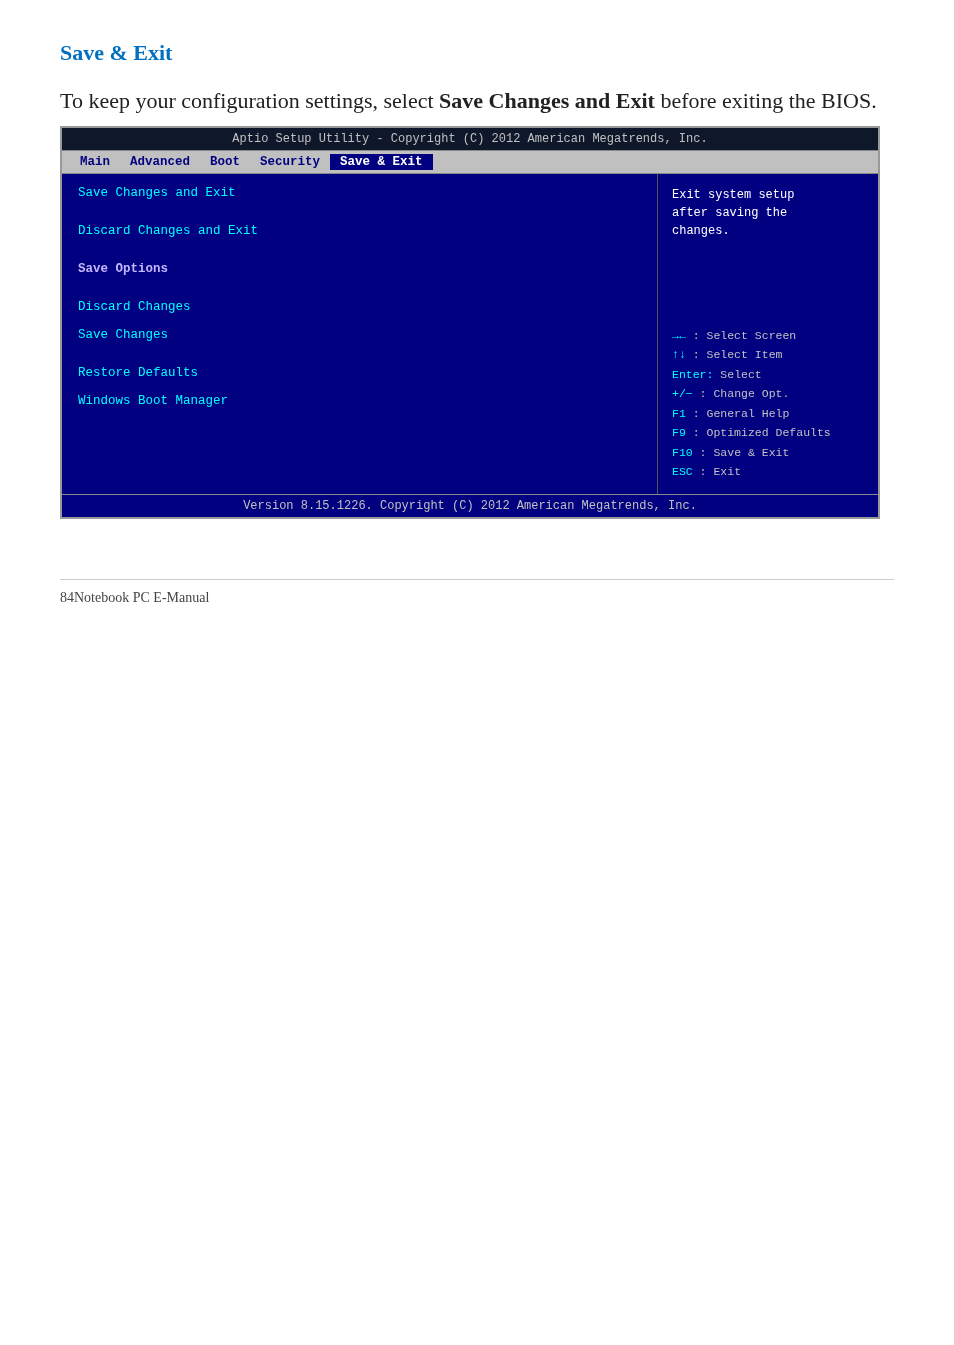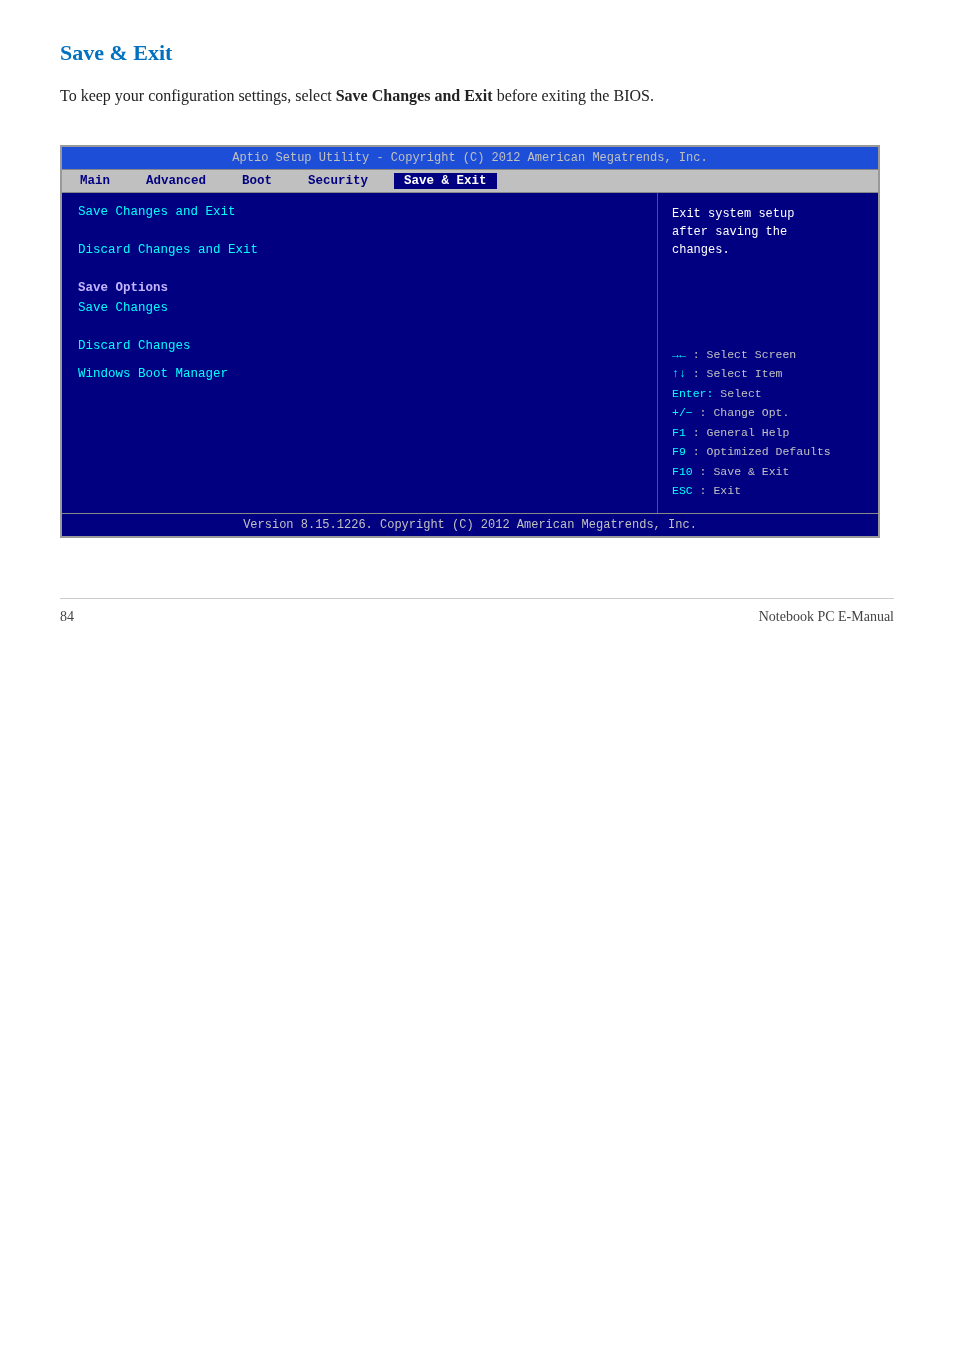--- a/index.html
+++ b/index.html
@@ -14,55 +14,55 @@
     }
 
     .page-title {
       color: #0070c0;
       font-size: 22px;
       font-weight: bold;
       margin-bottom: 18px;
     }
 
     .intro-text {
-      font-size: 16px;
+      font-size: 22px;
       line-height: 1.5;
-      margin-bottom: 37px;
+      margin-bottom: 9px;
       color: #222;
     }
 
     .intro-text strong {
       font-weight: bold;
     }
 
     
     .bios-container {
       border: 2px solid #999;
       background: #000080;
       font-family: 'Courier New', Courier, monospace;
       font-size: 13px;
       color: #c0c0c0;
       width: 100%;
       max-width: 820px;
     }
 
     .bios-header {
-      background: #1d4ed8;
+      background: #0f172a;
       color: #c0c0c0;
       text-align: center;
       padding: 4px 8px;
       border-bottom: 1px solid #888;
       font-family: 'Courier New', Courier, monospace;
       font-size: 12px;
     }
 
     .bios-menubar {
       background: #c0c0c0;
       display: flex;
-      gap: 16px;
+      gap: 0;
       padding: 3px 8px;
       border-bottom: 1px solid #888;
     }
 
     .bios-menu-item {
       color: #000080;
       font-family: 'Courier New', Courier, monospace;
       font-size: 12.5px;
       padding: 1px 10px;
       font-weight: bold;
@@ -138,21 +138,20 @@
       color: #c0c0c0;
       text-align: center;
       padding: 4px 8px;
       border-top: 1px solid #888;
       font-family: 'Courier New', Courier, monospace;
       font-size: 12px;
     }
 
     .page-footer {
       display: flex;
-      justify-content: space-between;
       align-items: center;
       margin-top: 60px;
       padding-top: 10px;
       border-top: 1px solid #ccc;
       font-size: 14px;
       color: #444;
     }
 
     .footer-page-num {
       font-size: 14px;
@@ -184,23 +183,24 @@
   </div>
 
   <div class="bios-body">
 
     <div class="bios-left">
 
       <div class="bios-option">Save Changes and Exit</div>
       <div class="bios-option bios-section-gap">Discard Changes and Exit</div>
 
       <div class="bios-section-label bios-section-gap">Save Options</div>
+      <div class="bios-option bios-section-gap">Discard Changes</div>
       <div class="bios-option">Save Changes</div>
-      <div class="bios-option bios-section-gap">Discard Changes</div>
-
+
+      <div class="bios-option bios-section-gap">Restore Defaults</div>
 
       <div class="bios-option">Windows Boot Manager</div>
     </div>
 
     <div class="bios-right">
 
       <div class="bios-desc">Exit system setup<br>after saving the<br>changes.</div>
 
       <div class="bios-keys">
         <div><span class="key-name">→←</span>  : Select Screen</div>

